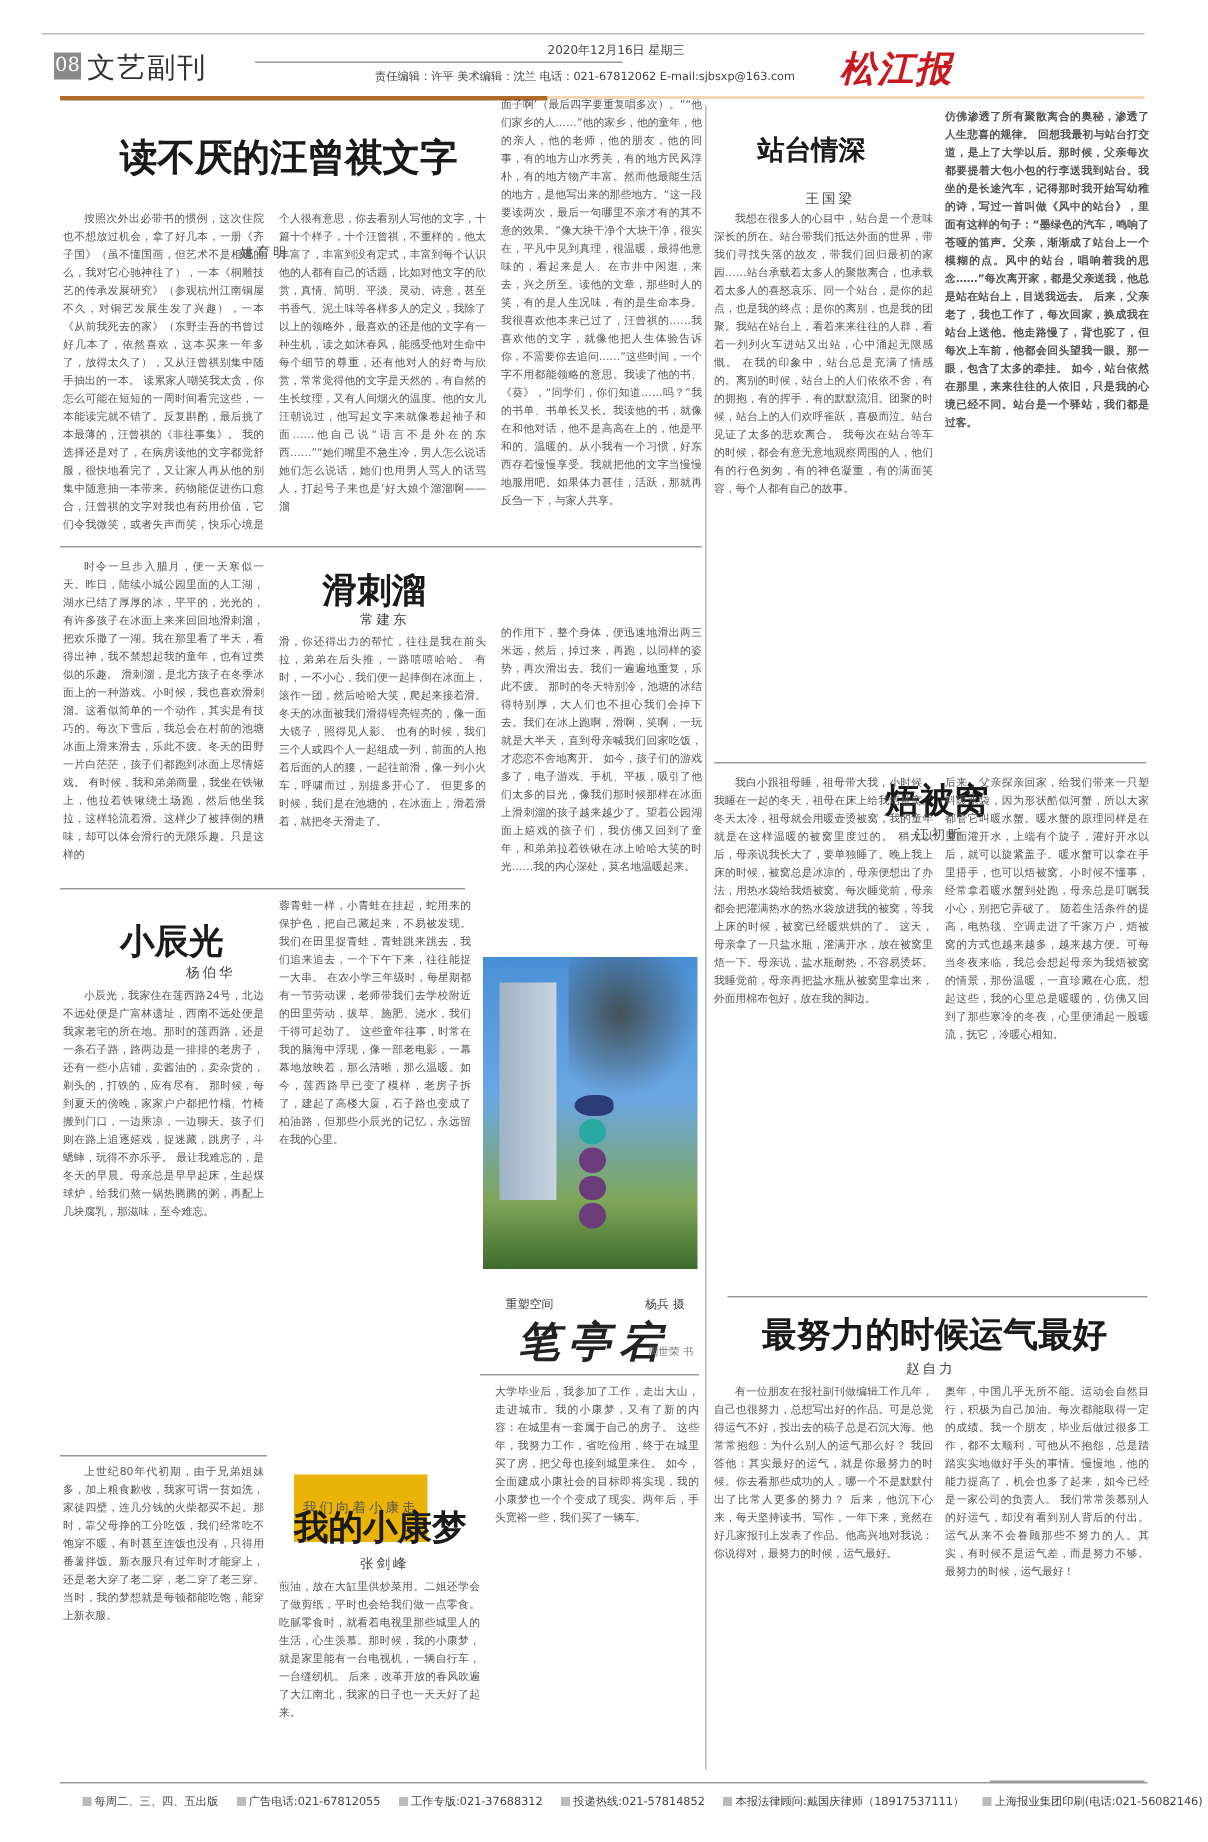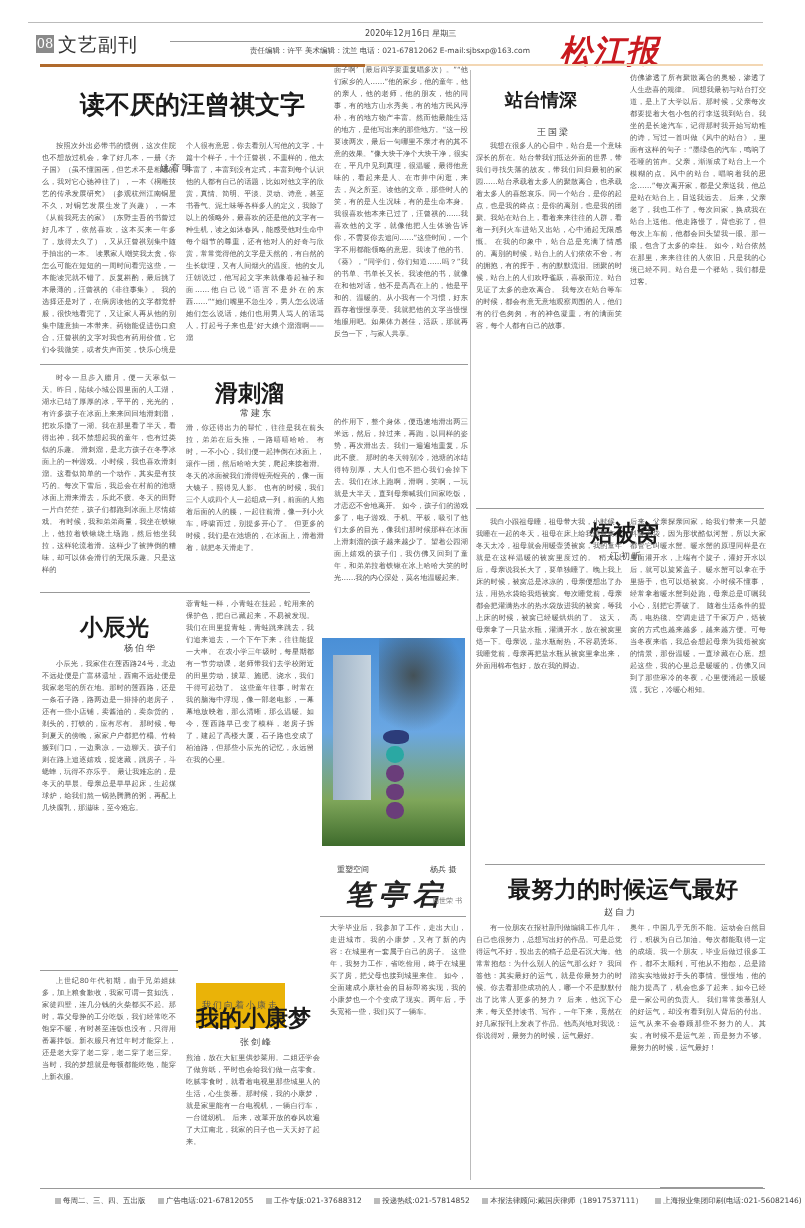--- a/index.html
+++ b/index.html
@@ -4,21 +4,21 @@
 <style>
   html,body{margin:0;padding:0;background:#fff;}
   body{width:805px;height:1228px;position:relative;overflow:hidden;font-family:"DejaVu Sans",sans-serif;color:#333;}
   .abs{position:absolute;}
   .topline{left:28px;top:22px;width:735px;height:1px;background:#bbb;}
   .pagebox{left:36px;top:35px;width:18px;height:18px;background:#8a8a8a;color:#fff;font-family:"DejaVu Serif",serif;font-size:13px;line-height:18px;text-align:center;}
   .section{left:58px;top:32px;font-family:"DejaVu Serif",serif;font-size:19px;color:#333;letter-spacing:1px;}
   .hdr-line{left:170px;top:41px;width:245px;height:1px;background:#999;}
   .date{left:365px;top:28px;font-size:8px;color:#444;white-space:nowrap;}
   .credits{left:250px;top:46px;font-size:7.5px;color:#444;white-space:nowrap;}
-  .logo{left:560px;top:30px;font-family:"DejaVu Serif",serif;font-size:32px;font-style:italic;font-weight:bold;color:#c8191f;letter-spacing:1px;}
+  .logo{left:560px;top:30px;font-family:"DejaVu Serif",serif;font-size:24px;font-style:italic;font-weight:bold;color:#c8191f;letter-spacing:1px;}
   .brownbar{left:40px;top:64px;width:325px;height:3px;background:#b06a2c;}
   .creamline{left:365px;top:64px;width:398px;height:2px;background:#f3d7b4;}
   .vrule{width:1px;background:#bbb;}
   .hrule{height:1px;background:#999;}
   .title{font-family:"DejaVu Serif",serif;font-weight:bold;color:#1a1a1a;white-space:nowrap;}
   .byline{font-family:"DejaVu Serif",serif;font-size:9px;color:#444;letter-spacing:2px;white-space:nowrap;}
   .txt{font-size:7.2px;line-height:12px;color:#555;text-align:justify;overflow:hidden;text-indent:14px;}
   .photo{background:linear-gradient(180deg,#4a8fd6 0%,#6aa7e3 45%,#7fa65a 78%,#3e6b2c 100%);overflow:hidden;}
   .tower{position:absolute;left:8%;top:8%;width:26%;height:70%;background:linear-gradient(90deg,#9fb4c8,#c7d4df);}
   .tree{position:absolute;right:0;top:0;width:60%;height:45%;background:radial-gradient(ellipse at 40% 40%,rgba(60,50,30,.7),rgba(60,50,30,0) 70%);}
@@ -54,21 +54,21 @@
 <div class="abs txt" style="left:186px;top:140px;width:138px;height:216px;text-indent:0;">个人很有意思，你去看别人写他的文字，十篇十个样子，十个汪曾祺，不重样的，他太丰富了，丰富到没有定式，丰富到每个认识他的人都有自己的话题，比如对他文字的欣赏，真情、简明、平淡、灵动、诗意，甚至书香气、泥土味等各样多人的定义，我除了以上的领略外，最喜欢的还是他的文字有一种生机，读之如沐春风，能感受他对生命中每个细节的尊重，还有他对人的好奇与欣赏，常常觉得他的文字是天然的，有自然的生长纹理，又有人间烟火的温度。他的女儿汪朝说过，他写起文字来就像卷起袖子和面……他自己说“语言不是外在的东西……”“她们嘴里不急生冷，男人怎么说话她们怎么说话，她们也用男人骂人的话骂人，打起号子来也是‘好大娘个溜溜啊——溜</div>
 <div class="abs txt" style="left:334px;top:64px;width:134px;height:292px;text-indent:0;">面子啊’（最后四字要重复唱多次）。”“他们家乡的人……”他的家乡，他的童年，他的亲人，他的老师，他的朋友，他的同事，有的地方山水秀美，有的地方民风淳朴，有的地方物产丰富。然而他最能生活的地方，是他写出来的那些地方。“这一段要读两次，最后一句哪里不亲才有的其不意的效果。”像大块干净个大块干净，很实在，平凡中见到真理，很温暖，最得他意味的，看起来是人、在市井中闲逛，来去，兴之所至。读他的文章，那些时人的笑，有的是人生况味，有的是生命本身。我很喜欢他本来已过了，汪曾祺的……我喜欢他的文字，就像他把人生体验告诉你，不需要你去追问……”这些时间，一个字不用都能领略的意思。我读了他的书、《葵》，“同学们，你们知道……吗？”我的书单、书单长又长。我读他的书，就像在和他对话，他不是高高在上的，他是平和的、温暖的。从小我有一个习惯，好东西存着慢慢享受。我就把他的文字当慢慢地服用吧。如果体力甚佳，活跃，那就再反刍一下，与家人共享。</div>
 
 <div class="abs vrule" style="left:470px;top:70px;height:1110px;"></div>
 
 <div class="abs title" style="left:505px;top:88px;font-size:18px;">站台情深</div>
 <div class="abs byline" style="left:537px;top:126px;">王国梁</div>
 <div class="abs txt" style="left:476px;top:140px;width:146px;height:370px;">我想在很多人的心目中，站台是一个意味深长的所在。站台带我们抵达外面的世界，带我们寻找失落的故友，带我们回归最初的家园……站台承载着太多人的聚散离合，也承载着太多人的喜怒哀乐。同一个站台，是你的起点，也是我的终点；是你的离别，也是我的团聚。我站在站台上，看着来来往往的人群，看着一列列火车进站又出站，心中涌起无限感慨。
   在我的印象中，站台总是充满了情感的。离别的时候，站台上的人们依依不舍，有的拥抱，有的挥手，有的默默流泪。团聚的时候，站台上的人们欢呼雀跃，喜极而泣。站台见证了太多的悲欢离合。
   我每次在站台等车的时候，都会有意无意地观察周围的人，他们有的行色匆匆，有的神色凝重，有的满面笑容，每个人都有自己的故事。</div>
-<div class="abs txt" style="left:630px;top:72px;width:136px;height:438px;text-indent:0;">仿佛渗透了所有聚散离合的奥秘，渗透了人生悲喜的规律。
+<div class="abs txt" style="left:630px;top:72px;width:136px;height:438px;text-indent:0;font-weight:bold;">仿佛渗透了所有聚散离合的奥秘，渗透了人生悲喜的规律。
   回想我最初与站台打交道，是上了大学以后。那时候，父亲每次都要提着大包小包的行李送我到站台。我坐的是长途汽车，记得那时我开始写幼稚的诗，写过一首叫做《风中的站台》，里面有这样的句子：“墨绿色的汽车，鸣响了苍哑的笛声。父亲，渐渐成了站台上一个模糊的点。风中的站台，唱响着我的思念……”每次离开家，都是父亲送我，他总是站在站台上，目送我远去。
   后来，父亲老了，我也工作了，每次回家，换成我在站台上送他。他走路慢了，背也驼了，但每次上车前，他都会回头望我一眼。那一眼，包含了太多的牵挂。
   如今，站台依然在那里，来来往往的人依旧，只是我的心境已经不同。站台是一个驿站，我们都是过客。</div>
 
 <div class="abs hrule" style="left:40px;top:364px;width:428px;"></div>
 
 <div class="abs title" style="left:215px;top:378px;font-size:23px;">滑刺溜</div>
 <div class="abs byline" style="left:240px;top:407px;">常建东</div>
 <div class="abs txt" style="left:42px;top:372px;width:134px;height:212px;">时令一旦步入腊月，便一天寒似一天。昨日，陆续小城公园里面的人工湖，湖水已结了厚厚的冰，平平的，光光的，有许多孩子在冰面上来来回回地滑刺溜，把欢乐撒了一湖。我在那里看了半天，看得出神，我不禁想起我的童年，也有过类似的乐趣。
   滑刺溜，是北方孩子在冬季冰面上的一种游戏。小时候，我也喜欢滑刺溜。这看似简单的一个动作，其实是有技巧的。每次下雪后，我总会在村前的池塘冰面上滑来滑去，乐此不疲。冬天的田野一片白茫茫，孩子们都跑到冰面上尽情嬉戏。

